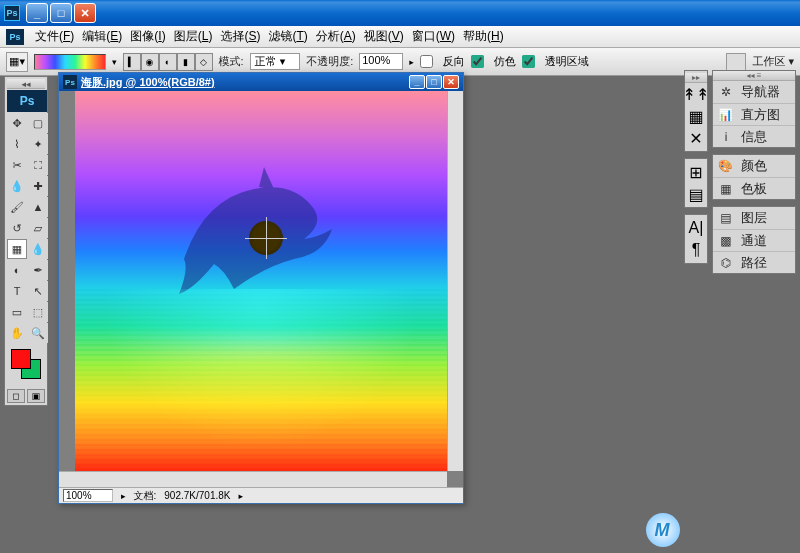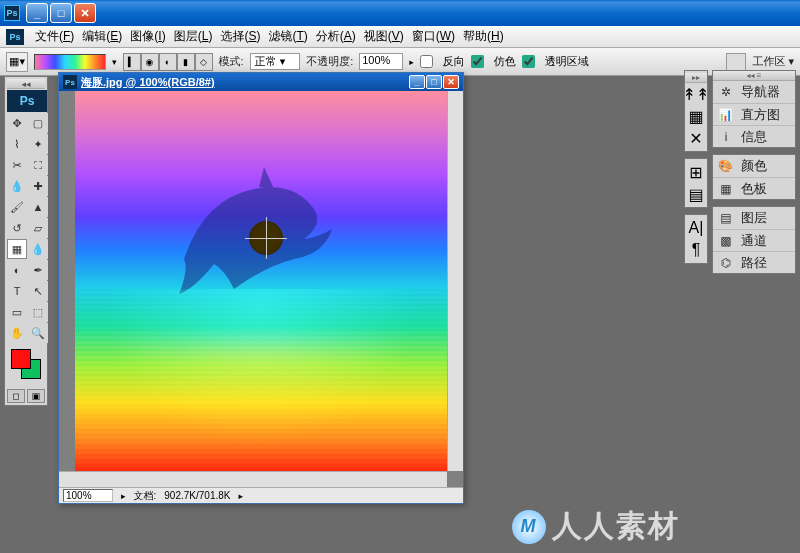--- a/index.html
+++ b/index.html
@@ -261,15 +261,14 @@
         </div>
         <div class="panel-row">
           <span class="p-icon">⌬</span>
           <span class="p-label">路径</span>
         </div>
       </div>
   </div>
 
   <div class="watermark">
     <span class="wm-logo">M</span>
-    <span>人人素材</span>
   </div>
 </div>
 
 </body></html>

